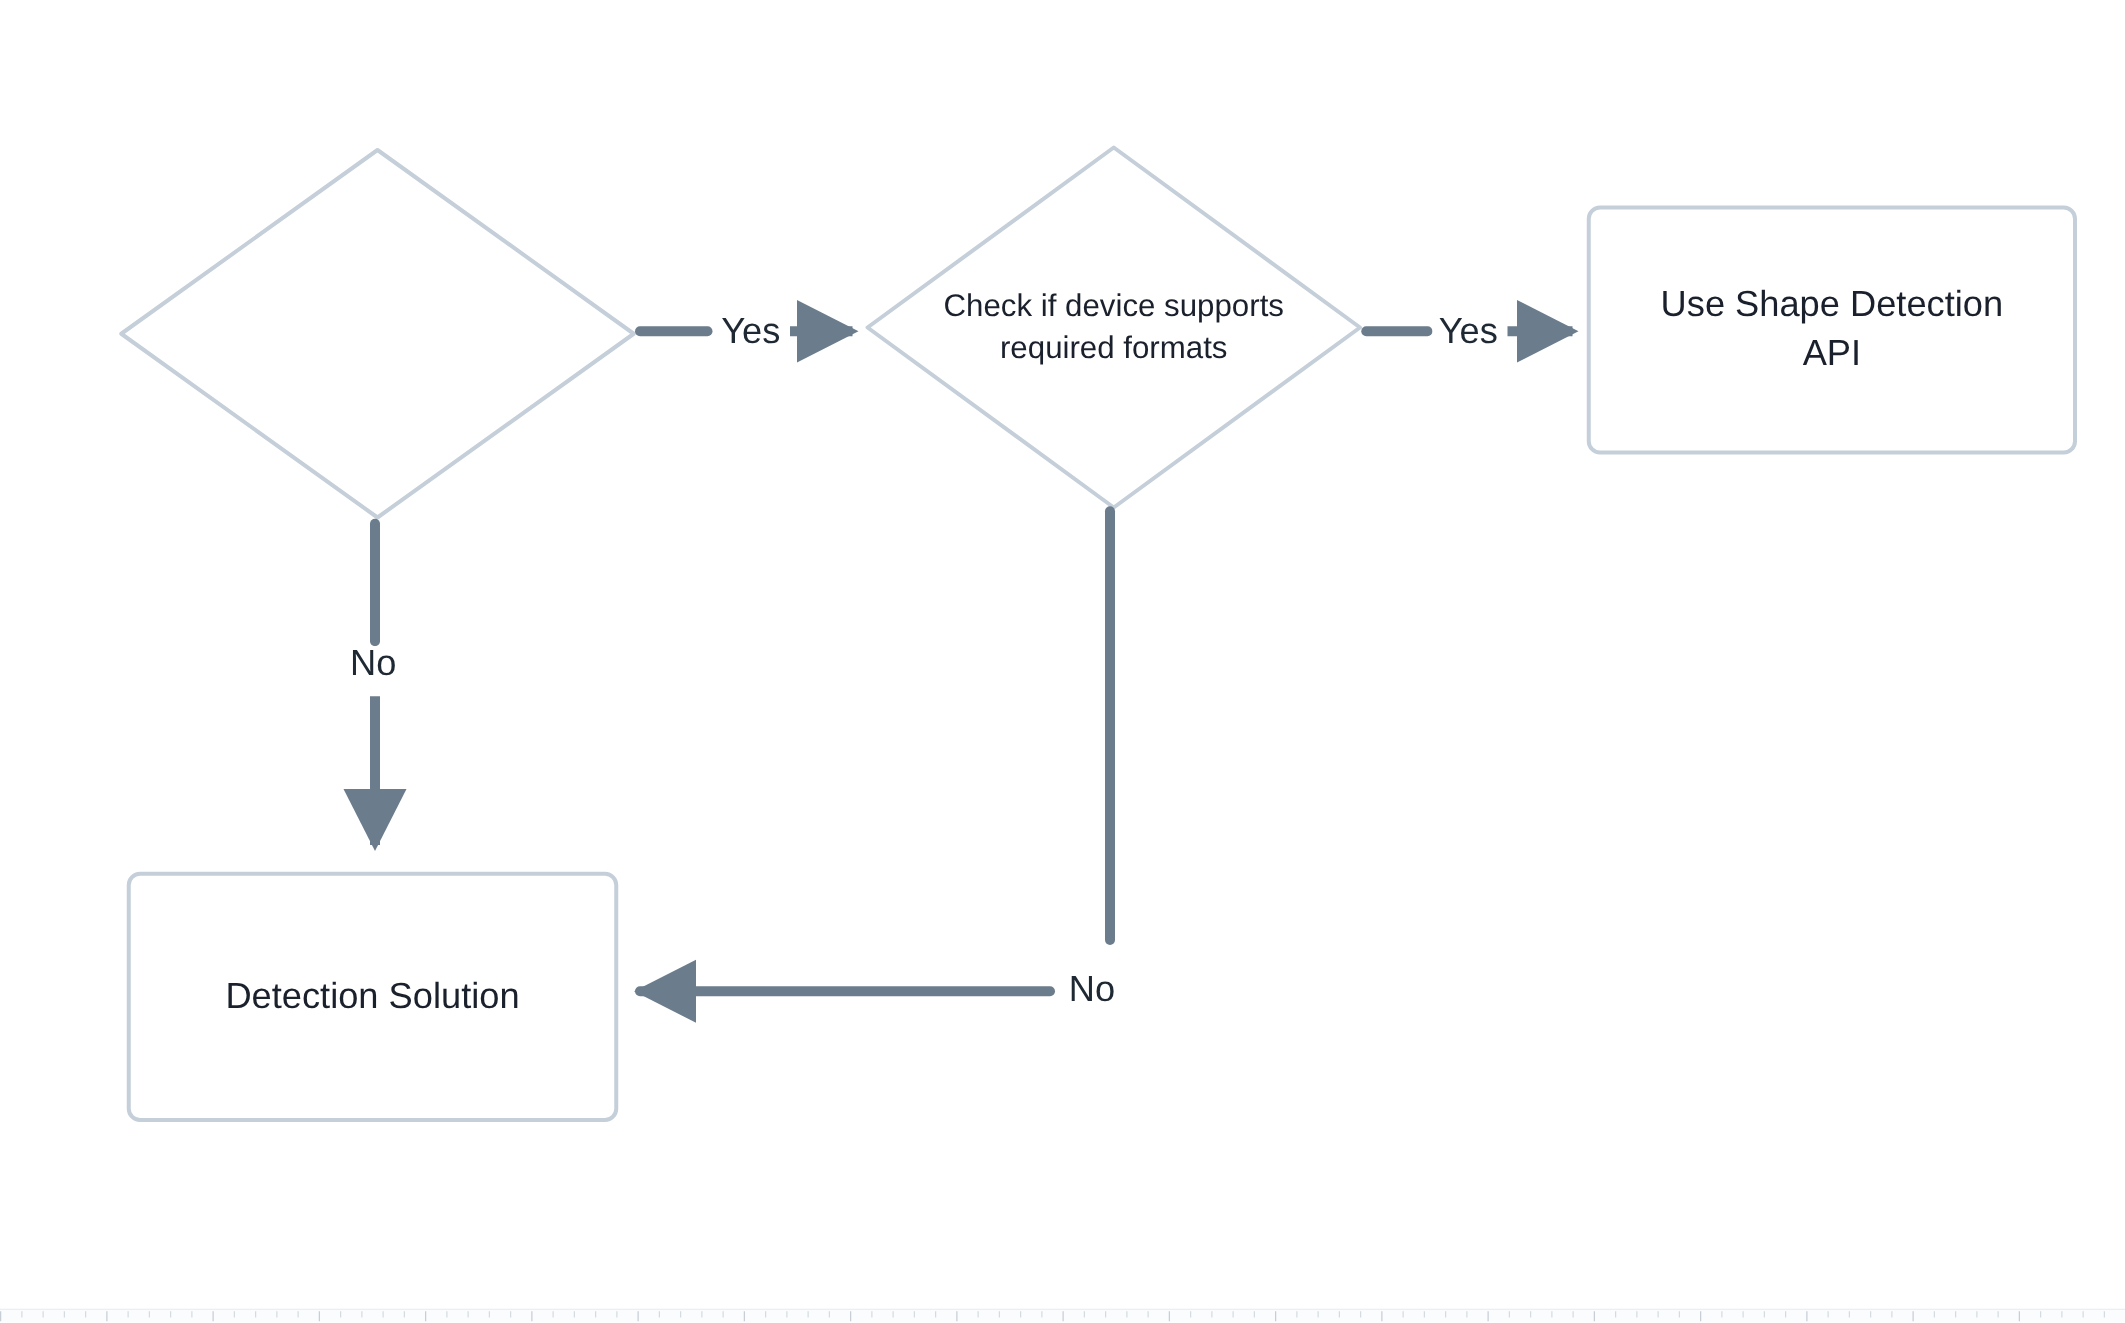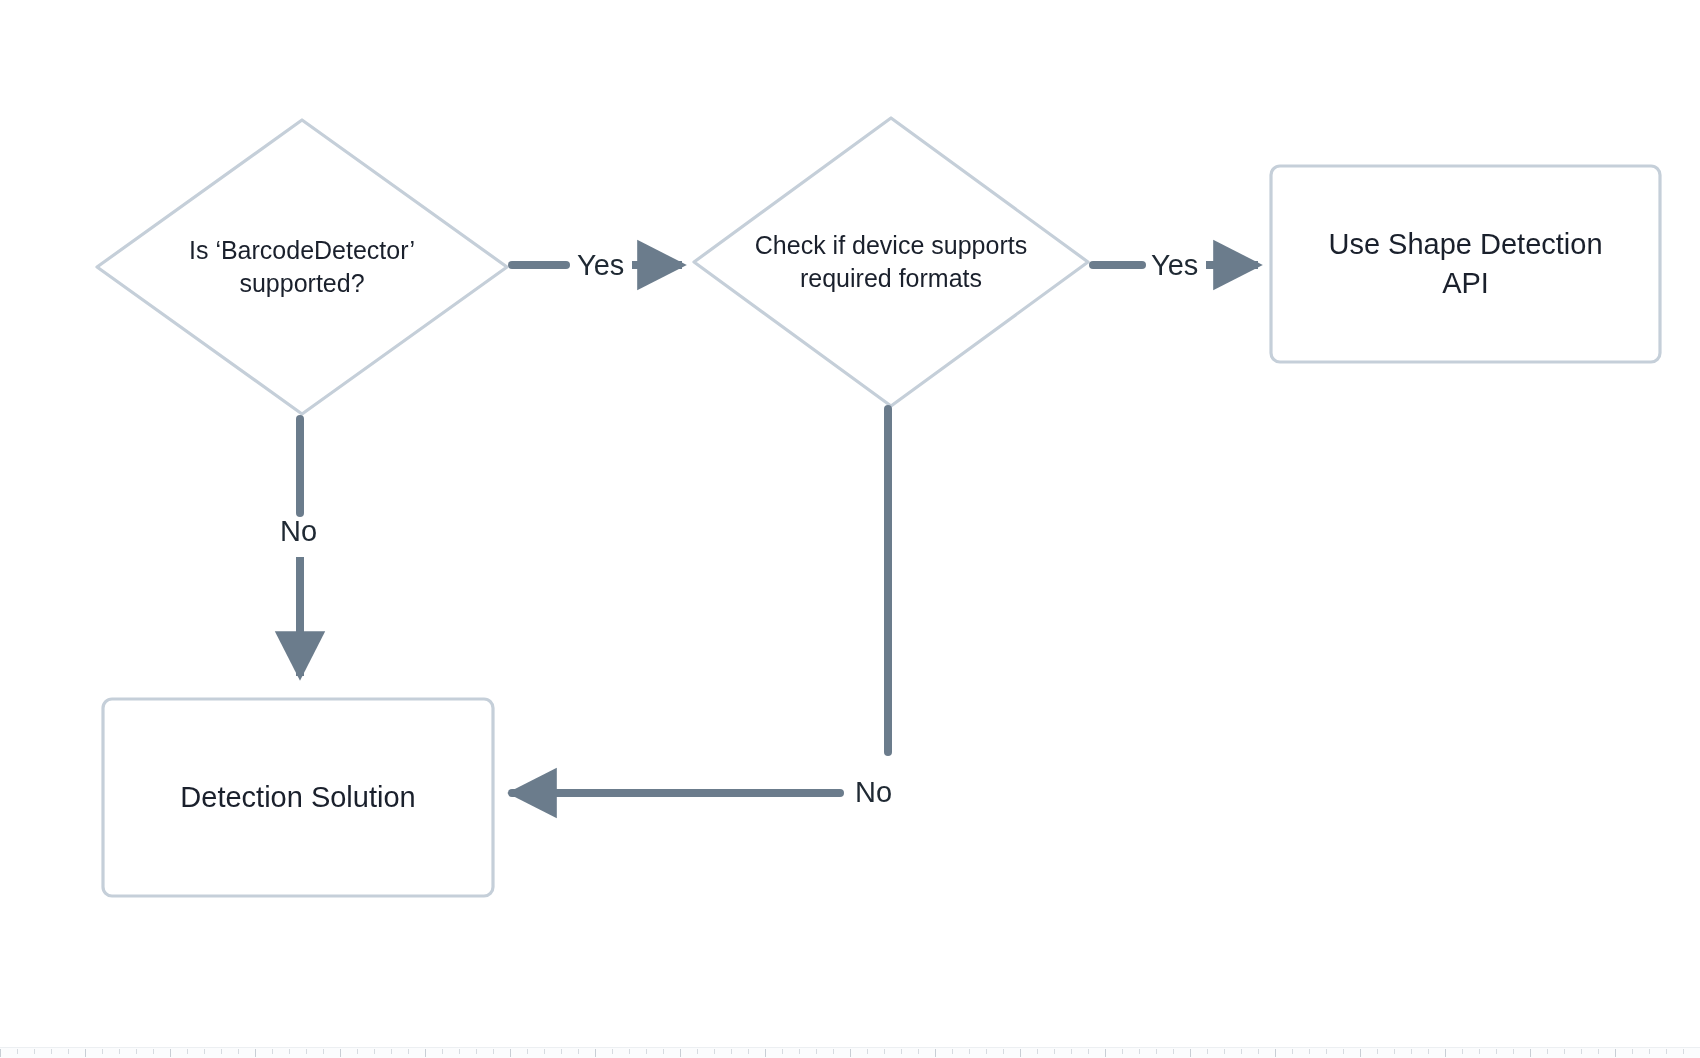--- a/index.html
+++ b/index.html
@@ -96,22 +96,20 @@
     <line x1="1093" y1="265" x2="1142" y2="265" stroke="#6b7c8c" stroke-width="8" stroke-linecap="round"></line>
     <line x1="1206" y1="265" x2="1258" y2="265" stroke="#6b7c8c" stroke-width="8" stroke-linecap="butt" marker-end="url(#arrowhead)"></line>
 
     <line x1="300" y1="419" x2="300" y2="513" stroke="#6b7c8c" stroke-width="8" stroke-linecap="round"></line>
     <line x1="300" y1="557" x2="300" y2="676" stroke="#6b7c8c" stroke-width="8" stroke-linecap="butt" marker-end="url(#arrowhead)"></line>
 
     <line x1="888" y1="409" x2="888" y2="752" stroke="#6b7c8c" stroke-width="8" stroke-linecap="round"></line>
     <line x1="840" y1="793" x2="512" y2="793" stroke="#6b7c8c" stroke-width="8" stroke-linecap="round" marker-end="url(#arrowhead)"></line>
   </svg>
 
-  <div class="node-label decision-label" style="left:137px; top:212px; width:330px; height:110px;">Is ‘BarcodeDetector’
-supported?</div>
 
   <div class="node-label decision-label" style="left:716px; top:207px; width:350px; height:110px;">Check if device supports
 required formats</div>
 
   <div class="node-label process-label" style="left:1281px; top:196px; width:369px; height:136px;">Use Shape Detection
 API</div>
 
   <div class="node-label process-label" style="left:113px; top:736px; width:370px; height:123px;">Detection Solution</div>
 
   <div class="edge-label" style="left:572px; top:251px;">Yes</div>

